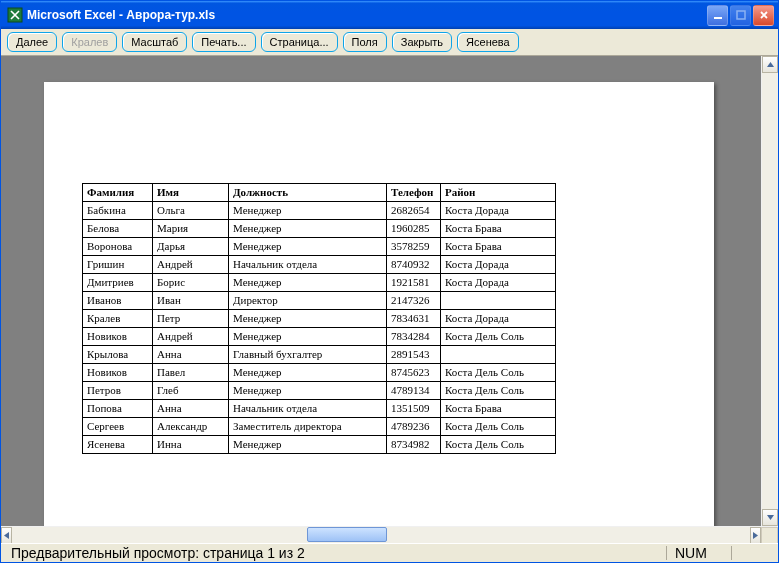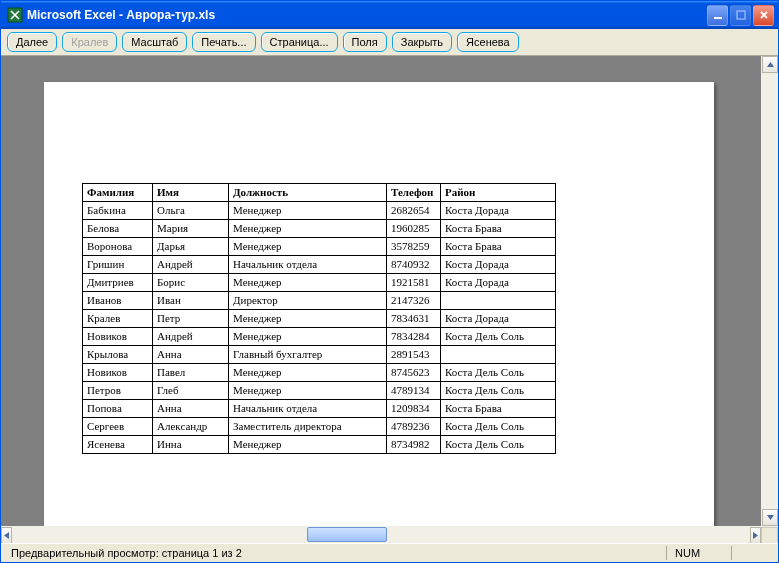--- a/index.html
+++ b/index.html
@@ -59,21 +59,21 @@
   }
   .sbtn { height: 17px; background: linear-gradient(to bottom,#fefefe,#e7e5dc); border:1px solid #b8b4a3; display:flex;align-items:center;justify-content:center;}
   .vscroll .track { flex:1; background:#f1efe6; position:relative; }
   .hscrollrow { height: 17px; display:flex; background:#ece9d8; border-top:1px solid #f0f0f0;}
   .hscroll { flex:1; display:flex; }
   .hscroll .track { flex:1; background:#f1efe6; position:relative; }
   .hthumb { position:absolute; left:40%; top:0; width:80px; height:15px; background:linear-gradient(to bottom,#cde3ff,#9ec2f6); border:1px solid #6e96d6; border-radius:2px;}
   .corner { width:17px; height:17px; background:#ece9d8; border:1px solid #cfcabb;}
   .statusbar {
     height: 19px; background: #ece9d8; border-top: 1px solid #fff;
-    display:flex; align-items:center; font-size:11px; padding: 0 4px;
+    display:flex; align-items:center; font-size:14px; padding: 0 4px;
   }
   .statusbar .cell { padding: 0 6px; }
   .statusbar .sep { border-left:1px solid #aca899; height:14px; margin:0 2px;}
   .statusbar .spacer { flex:1; }
   .statusbar .num-cell { width: 60px; text-align:left; }
   svg { display:block; }
 </style>
 </head>
 <body>
 
@@ -205,21 +205,21 @@
                 <td class="col0">Петров</td>
                 <td class="col1">Глеб</td>
                 <td class="col2">Менеджер</td>
                 <td class="col3 num">4789134</td>
                 <td class="col4">Коста Дель Соль</td>
               </tr>
               <tr>
                 <td class="col0">Попова</td>
                 <td class="col1">Анна</td>
                 <td class="col2">Начальник отдела</td>
-                <td class="col3 num">1209834</td>
+                <td class="col3 num">1351509</td>
                 <td class="col4">Коста Брава</td>
               </tr>
               <tr>
                 <td class="col0">Сергеев</td>
                 <td class="col1">Александр</td>
                 <td class="col2">Заместитель директора</td>
                 <td class="col3 num">4789236</td>
                 <td class="col4">Коста Дель Соль</td>
               </tr>
               <tr>

